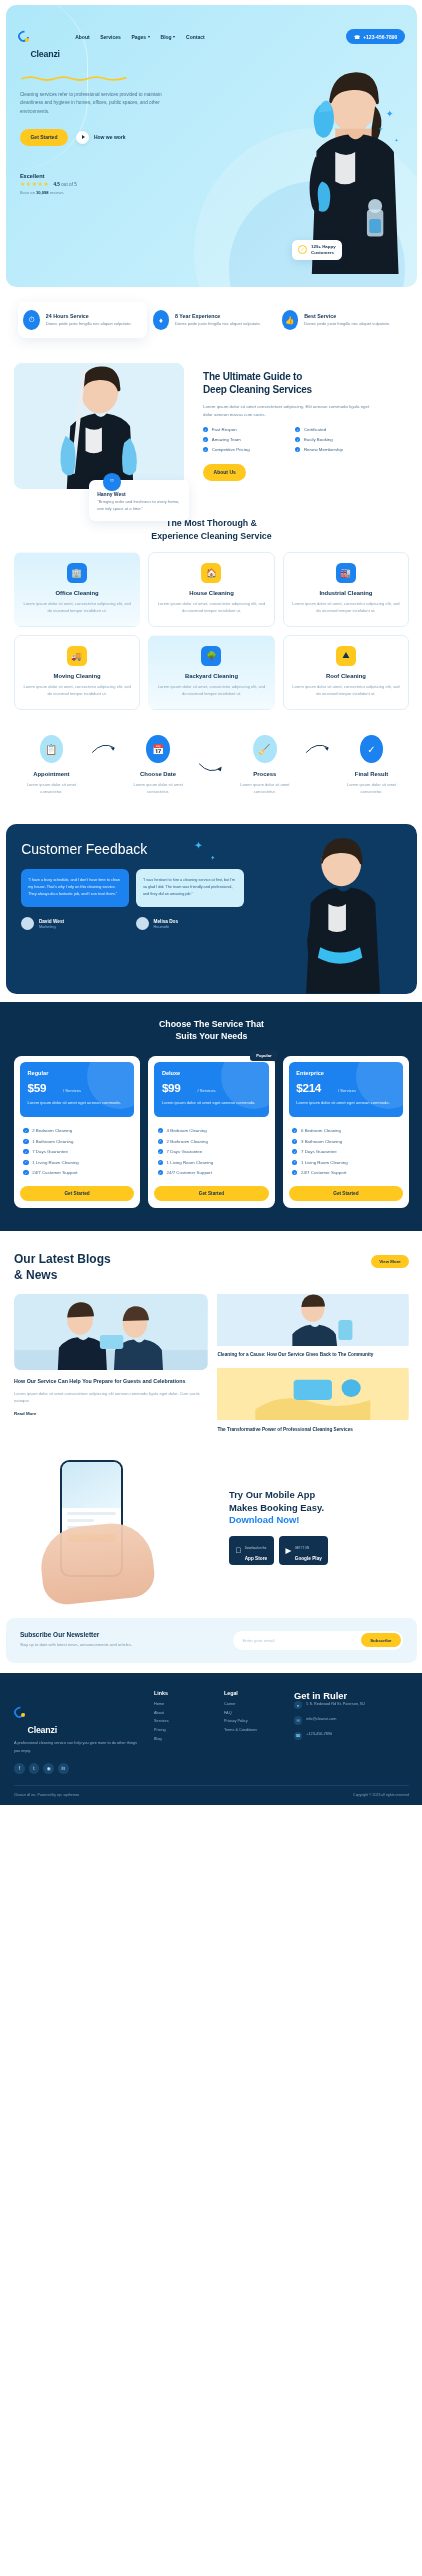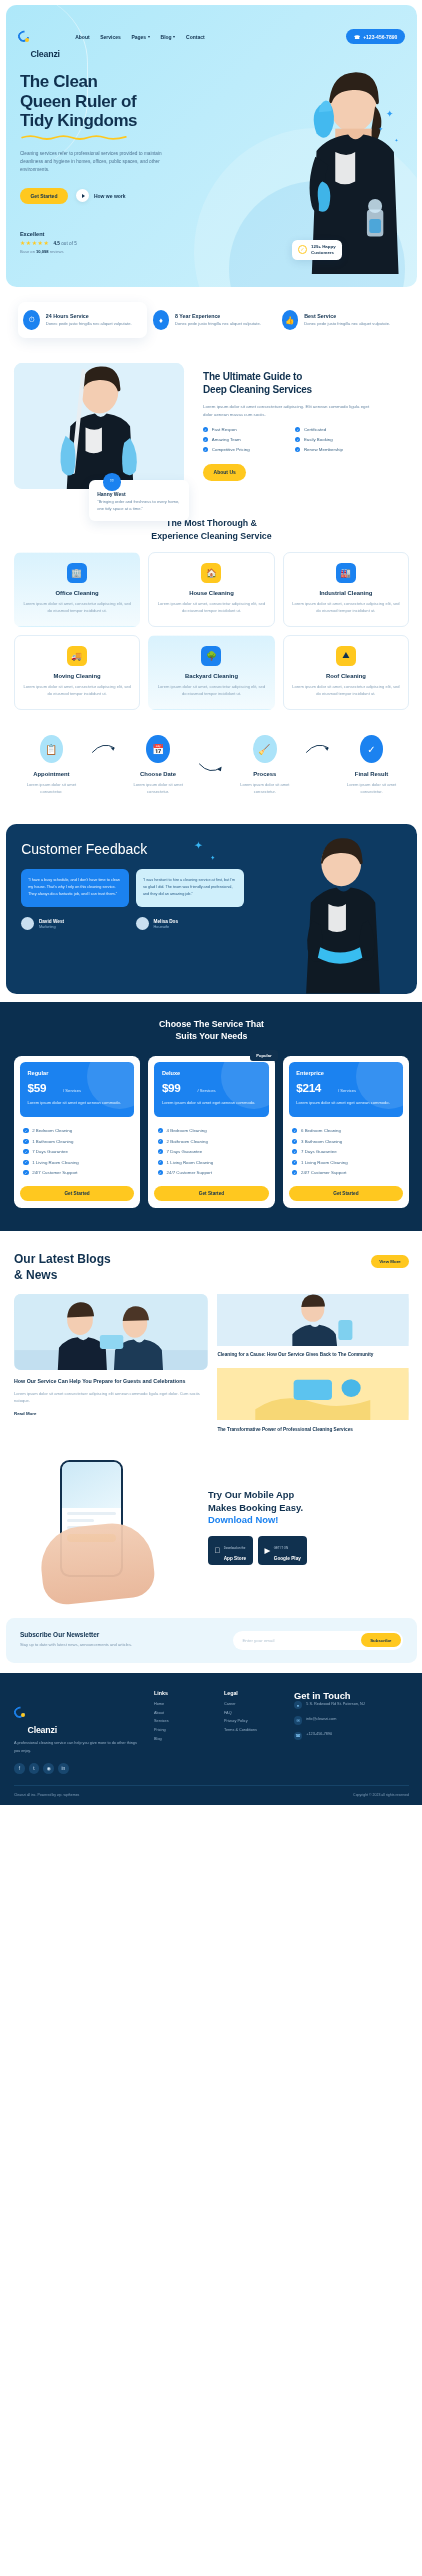--- a/index.html
+++ b/index.html
@@ -183,21 +183,21 @@
   .blog-main h3{font-size:5.3px;line-height:1.55;font-weight:bold;color:#10314f;margin-top:7px;}
   .blog-main p{font-size:4.1px;color:#8aa4ba;line-height:1.8;margin-top:4.7px;}
   .readmore{font-size:4.4px;font-weight:bold;color:#10314f;margin-top:5.9px;display:inline-block;}
   .blog-side{flex:1;display:flex;flex-direction:column;gap:9.4px;}
   .blog-s{display:flex;flex-direction:column;}
   .blog-s-img{width:100%;height:52px;border-radius:6.5px;
     background:linear-gradient(150deg,#d5ecf8,#f0fafd);}
   .blog-s h4{font-size:4.7px;line-height:1.6;font-weight:bold;color:#10314f;margin-top:5.3px;}
 
   
-  .app{display:flex;align-items:center;padding:5.9px 14px 20px 14px;gap:0;position:relative;}
+  .app{display:flex;align-items:center;padding:5.9px 14px 20px 14px;gap:21px;position:relative;}
   .app-left{width:194px;position:relative;height:141px;}
   .phone{position:absolute;left:46px;top:3.5px;width:63px;height:117px;border-radius:9.4px;
     background:#11304d;border:2.3px solid #11304d;overflow:hidden;}
   .phone-screen{width:100%;height:100%;border-radius:7px;background:#fff;position:relative;}
   .ps-img{height:46px;background:linear-gradient(150deg,#cbe8f6,#e9f7fd);}
   .ps-line{height:2.9px;margin:4.1px 5.3px;border-radius:1.8px;background:#e7eff5;}
   .ps-line.s{width:45%;}
   .ps-btn{margin:5.3px;height:7.6px;border-radius:4.1px;background:#ffc81f;}
   .hand{position:absolute;left:27px;bottom:-3.5px;width:112px;height:76px;
     background:linear-gradient(180deg,#f2cdb4,#e8b597);border-radius:41px 41px 23.5px 23.5px;
@@ -283,25 +283,20 @@
           </a>
       </div>
       <button class="phone-btn">
         <span>☎</span>
         <span>+123-456-7890</span>
       </button>
     </nav>
 
     <div class="hero-inner">
       <div class="hero-left">
-        <h1 class="hero-title">
-          <span>The Clean</span><br>
-          <span>Queen Ruler of</span><br>
-          <span>Tidy Kingdoms</span>
-        </h1>
         <svg class="squiggle" viewBox="0 0 180 10">
           <path d="M2 6 Q 16 1 30 6 T 58 6 T 86 6 T 114 6 T 142 6 T 178 5" fill="none" stroke="#ffc81f" stroke-width="3" stroke-linecap="round"></path>
         </svg>
         <p class="hero-desc">Cleaning services refer to professional services provided to maintain cleanliness and hygiene in homes, offices, public spaces, and other environments.</p>
         <div class="hero-cta">
           <button class="btn-yellow">Get Started</button>
           <div class="howwork">
             <span class="play">
                 <i></i>
               </span>
@@ -793,21 +788,21 @@
 
       <div class="f-col">
         <h4>Legal</h4>
         <a href="#">Career</a>
         <a href="#">FAQ</a>
         <a href="#">Privacy Policy</a>
         <a href="#">Terms &amp; Conditions</a>
       </div>
 
       <div class="f-contact">
-        <h4>Get in Touch</h4>
+        <h4>Get in Ruler</h4>
         <div class="ci">
           <span class="ci-ic">●</span>
           <span class="ci-t">5 S. Redwood Rd St. Paterson, NJ</span>
         </div>
         <div class="ci">
           <span class="ci-ic">✉</span>
           <span class="ci-t">info@cleanzi.com</span>
         </div>
         <div class="ci">
           <span class="ci-ic">☎</span>

